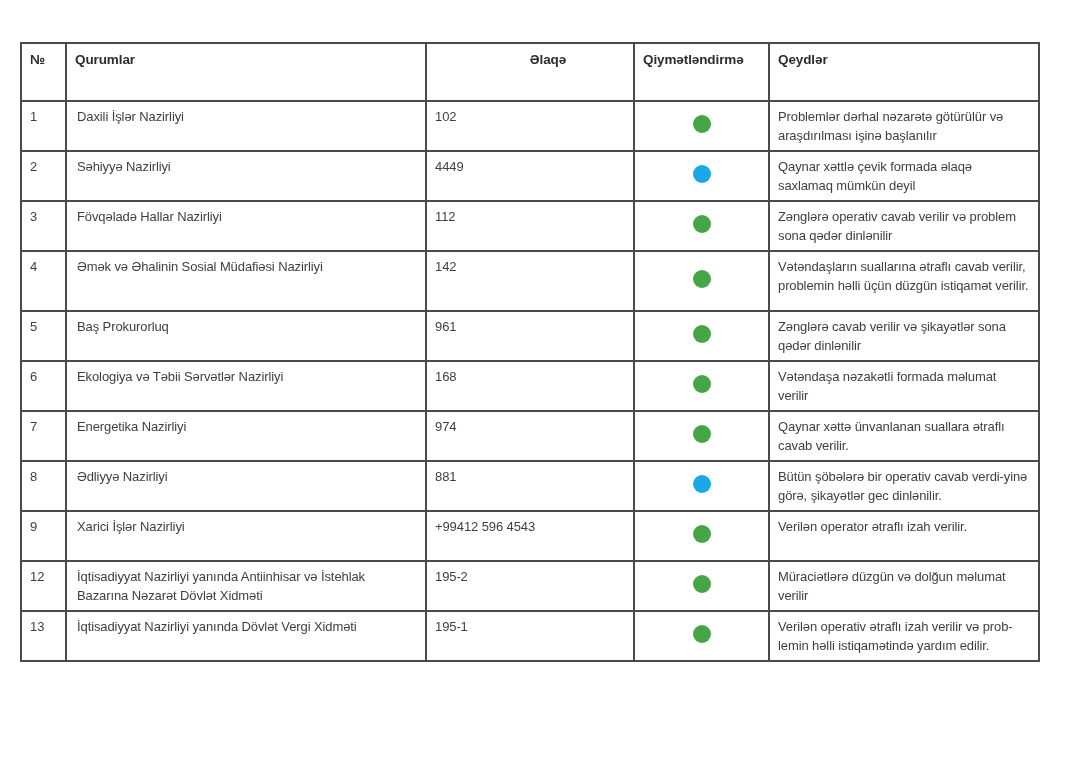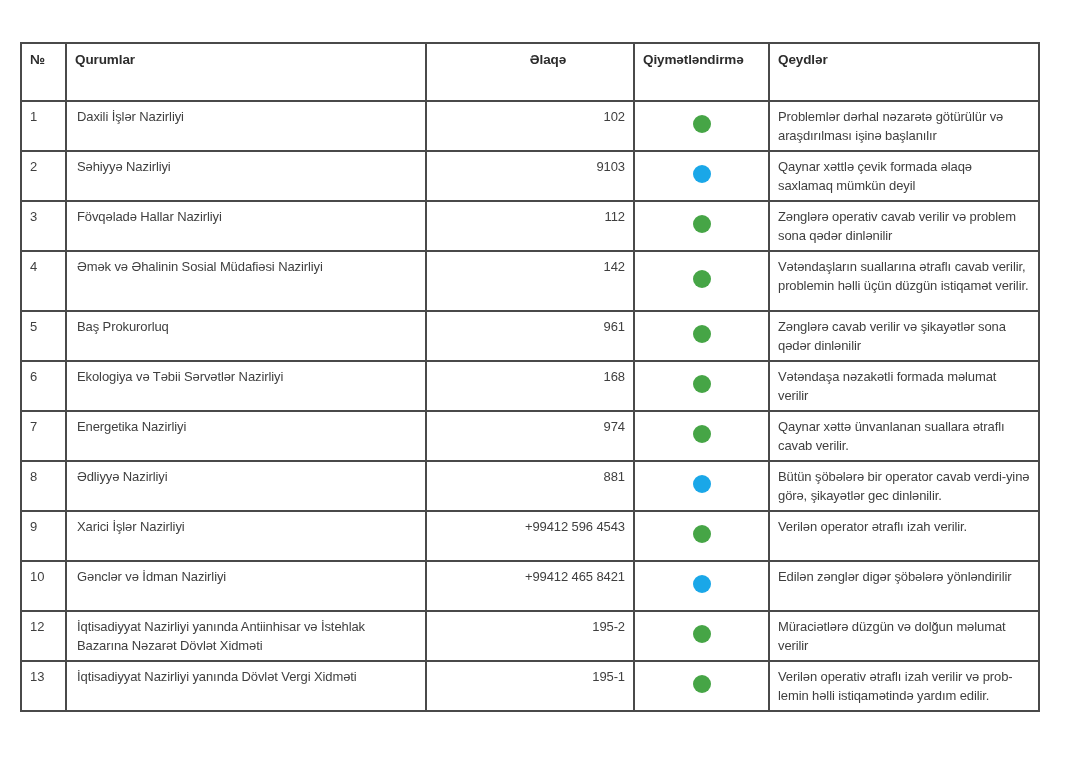--- a/index.html
+++ b/index.html
@@ -47,21 +47,21 @@
   th {
     text-align: left;
     font-weight: bold;
     color: var(--heading);
     font-size: 13.5px;
     height: 46px;
   }
   th.center { text-align: center; padding-left: 44px; }
 
   td.cell-org { padding-left: 10px; }
-  td.cell-contact { text-align: right; }
+  td.cell-contact { text-align: left; }
   td.cell-rating {
     text-align: center;
     vertical-align: middle;
   }
   tr.data-row { height: 50px; }
   tr.data-row.tall { height: 60px; }
 
   .dot {
     display: inline-block;
     width: 18px;
@@ -97,21 +97,21 @@
       <tr class="data-row">
         <td class="cell-no">1</td>
         <td class="cell-org">Daxili İşlər Nazirliyi</td>
         <td class="cell-contact">102</td>
         <td class="cell-rating"><span class="dot green"></span></td>
         <td class="cell-notes">Problemlər dərhal nəzarətə götürülür və araşdırılması işinə başlanılır</td>
       </tr>
       <tr class="data-row">
         <td class="cell-no">2</td>
         <td class="cell-org">Səhiyyə Nazirliyi</td>
-        <td class="cell-contact">9103</td>
+        <td class="cell-contact">4449</td>
         <td class="cell-rating"><span class="dot blue"></span></td>
         <td class="cell-notes">Qaynar xəttlə çevik formada əlaqə saxlamaq mümkün deyil</td>
       </tr>
       <tr class="data-row">
         <td class="cell-no">3</td>
         <td class="cell-org">Fövqəladə Hallar Nazirliyi</td>
         <td class="cell-contact">112</td>
         <td class="cell-rating"><span class="dot green"></span></td>
         <td class="cell-notes">Zənglərə operativ cavab verilir və problem sona qədər dinlənilir</td>
       </tr>
@@ -141,35 +141,28 @@
         <td class="cell-org">Energetika Nazirliyi</td>
         <td class="cell-contact">974</td>
         <td class="cell-rating"><span class="dot green"></span></td>
         <td class="cell-notes">Qaynar xəttə ünvanlanan suallara ətraflı cavab verilir.</td>
       </tr>
       <tr class="data-row">
         <td class="cell-no">8</td>
         <td class="cell-org">Ədliyyə Nazirliyi</td>
         <td class="cell-contact">881</td>
         <td class="cell-rating"><span class="dot blue"></span></td>
-        <td class="cell-notes">Bütün şöbələrə bir operator cavab verdi-yinə görə, şikayətlər gec dinlənilir.</td>
+        <td class="cell-notes">Bütün şöbələrə bir operativ cavab verdi-yinə görə, şikayətlər gec dinlənilir.</td>
       </tr>
       <tr class="data-row">
         <td class="cell-no">9</td>
         <td class="cell-org">Xarici İşlər Nazirliyi</td>
         <td class="cell-contact">+99412 596 4543</td>
         <td class="cell-rating"><span class="dot green"></span></td>
         <td class="cell-notes">Verilən operator ətraflı izah verilir.</td>
-      </tr>
-      <tr class="data-row">
-        <td class="cell-no">10</td>
-        <td class="cell-org">Gənclər və İdman Nazirliyi</td>
-        <td class="cell-contact">+99412 465 8421</td>
-        <td class="cell-rating"><span class="dot blue"></span></td>
-        <td class="cell-notes">Edilən zənglər digər şöbələrə yönləndirilir</td>
       </tr>
       <tr class="data-row">
         <td class="cell-no">12</td>
         <td class="cell-org">İqtisadiyyat Nazirliyi yanında Antiinhisar və İstehlak Bazarına Nəzarət Dövlət Xidməti</td>
         <td class="cell-contact">195-2</td>
         <td class="cell-rating"><span class="dot green"></span></td>
         <td class="cell-notes">Müraciətlərə düzgün və dolğun məlumat verilir</td>
       </tr>
       <tr class="data-row">
         <td class="cell-no">13</td>

